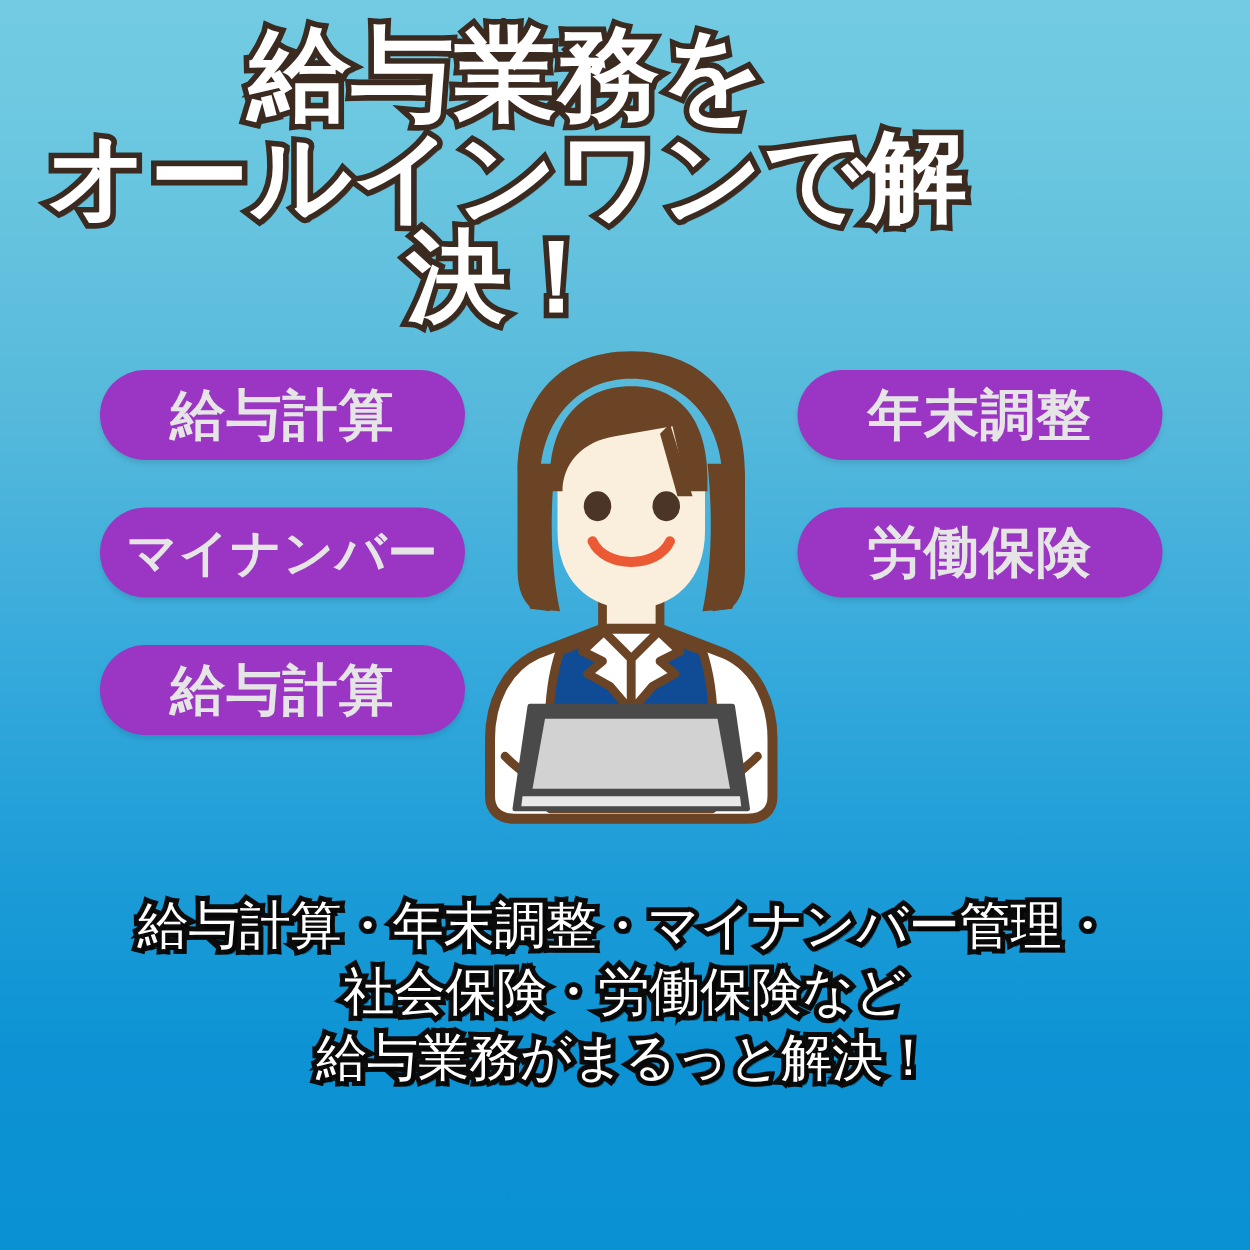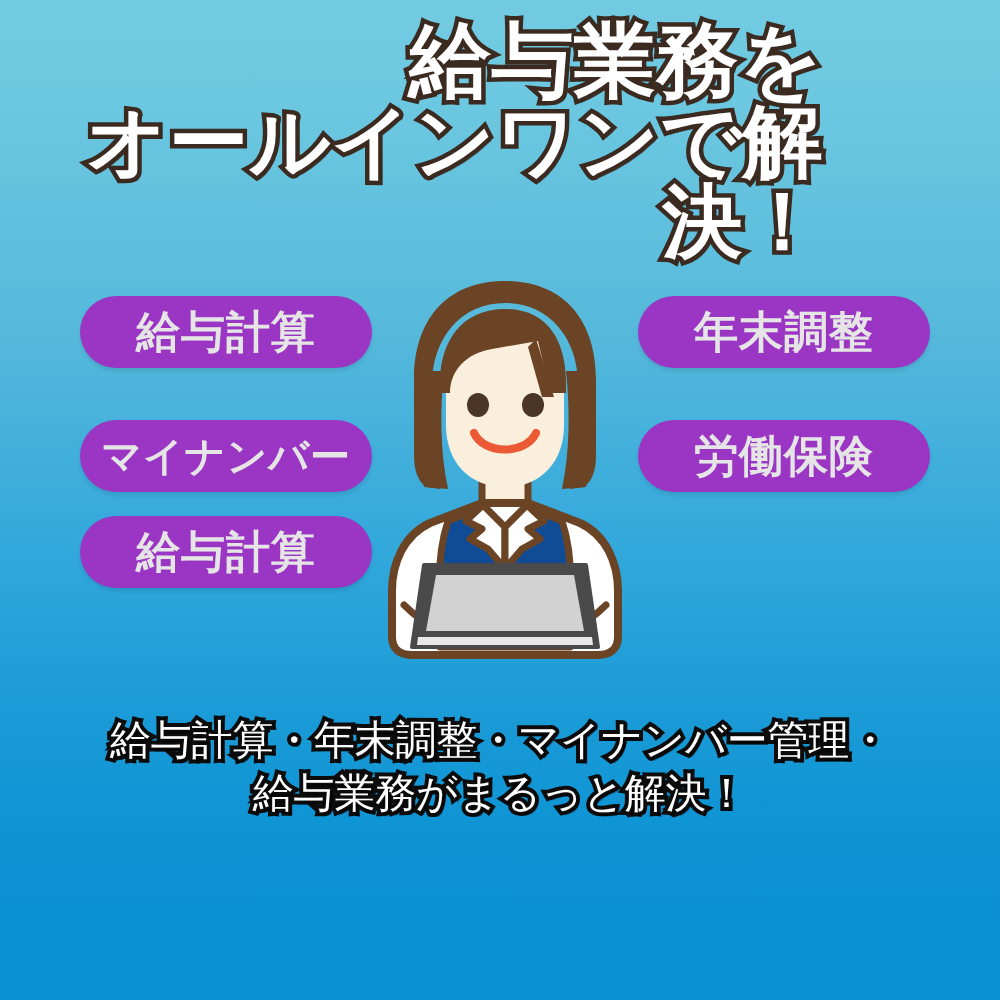--- a/index.html
+++ b/index.html
@@ -19,24 +19,24 @@
         #56B9DB 33%,
         #37AADC 52%,
         #1C9CD7 70%,
         #0D93D4 84%,
         #0A91D3 100%);
   }
 
   
   .headline {
     position: absolute;
-    left: 12px;
+    left: 0;
     top: 20px;
     width: 811px;
-    text-align: right;
+    text-align: center;
     line-height: 1.0;
     z-index: 40;
   }
   .headline .hl-line {
     display: block;
     color: #ffffff;
     font-weight: bold;
     letter-spacing: 0.005em;
     -webkit-text-stroke: 9px #3A2A20;
     paint-order: stroke fill;
@@ -58,21 +58,21 @@
     font-weight: bold;
     font-size: 44px;
     letter-spacing: 0.02em;
     box-shadow: 0 3px 4px rgba(0,0,0,0.10);
     z-index: 30;
     white-space: nowrap;
   }
   .pill.left  { left: 80px;  width: 292px; height: 72px; }
   .pill.right { left: 638px; width: 292px; height: 72px; }
   .row1 { top: 296px; }
-  .row2 { top: 420px; }
+  .row2 { top: 406px; }
   .row3 { top: 516px; }
   .pill.narrow-text { font-size: 40px; }
 
   
   .character {
     position: absolute;
     left: 370px;
     top: 275px;
     width: 270px;
     height: 390px;
@@ -206,16 +206,17 @@
       <path d="M236 330 C 224 342, 212 350, 200 354" fill="none" stroke="#6B4425" stroke-width="7" stroke-linecap="round"></path>
 
       <path d="M54 290 L 216 290 L 228 372 L 42 372 Z" fill="#4A4A4A" stroke="#4A4A4A" stroke-width="4" stroke-linejoin="round"></path>
       <path d="M66 300 L 204 300 L 214 356 L 56 356 Z" fill="#D2D2D2"></path>
       <path d="M48 362 L 222 362 L 223 370 L 47 370 Z" fill="#E8E8E8"></path>
     </svg>
   </div>
 
   <div class="caption">
     <span class="cap-line">給与計算・年末調整・マイナンバー管理・</span>
+    <span class="cap-line">社会保険・労働保険など</span>
     <span class="cap-line">給与業務がまるっと解決！</span>
   </div>
 
 </div>
 
 </body></html>

